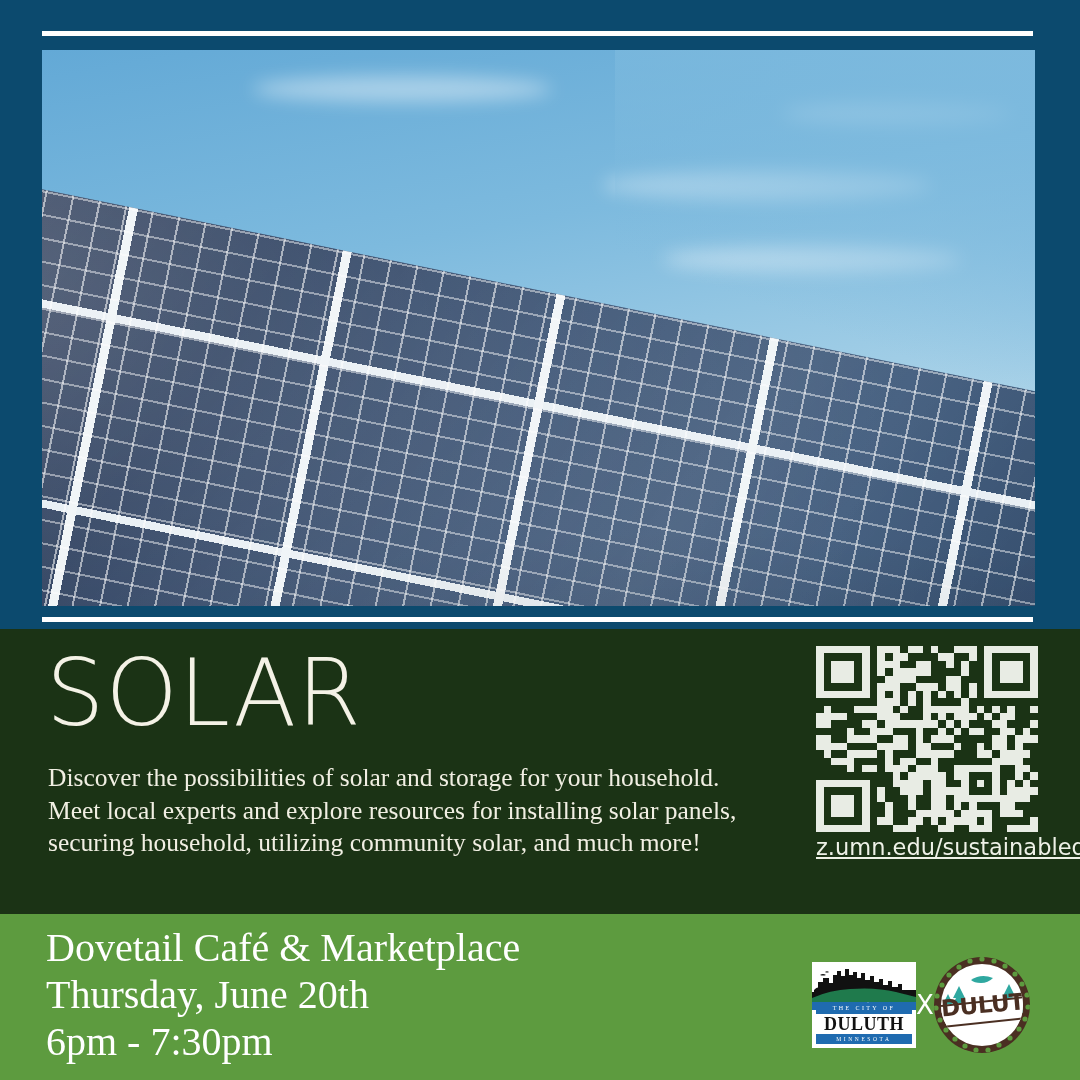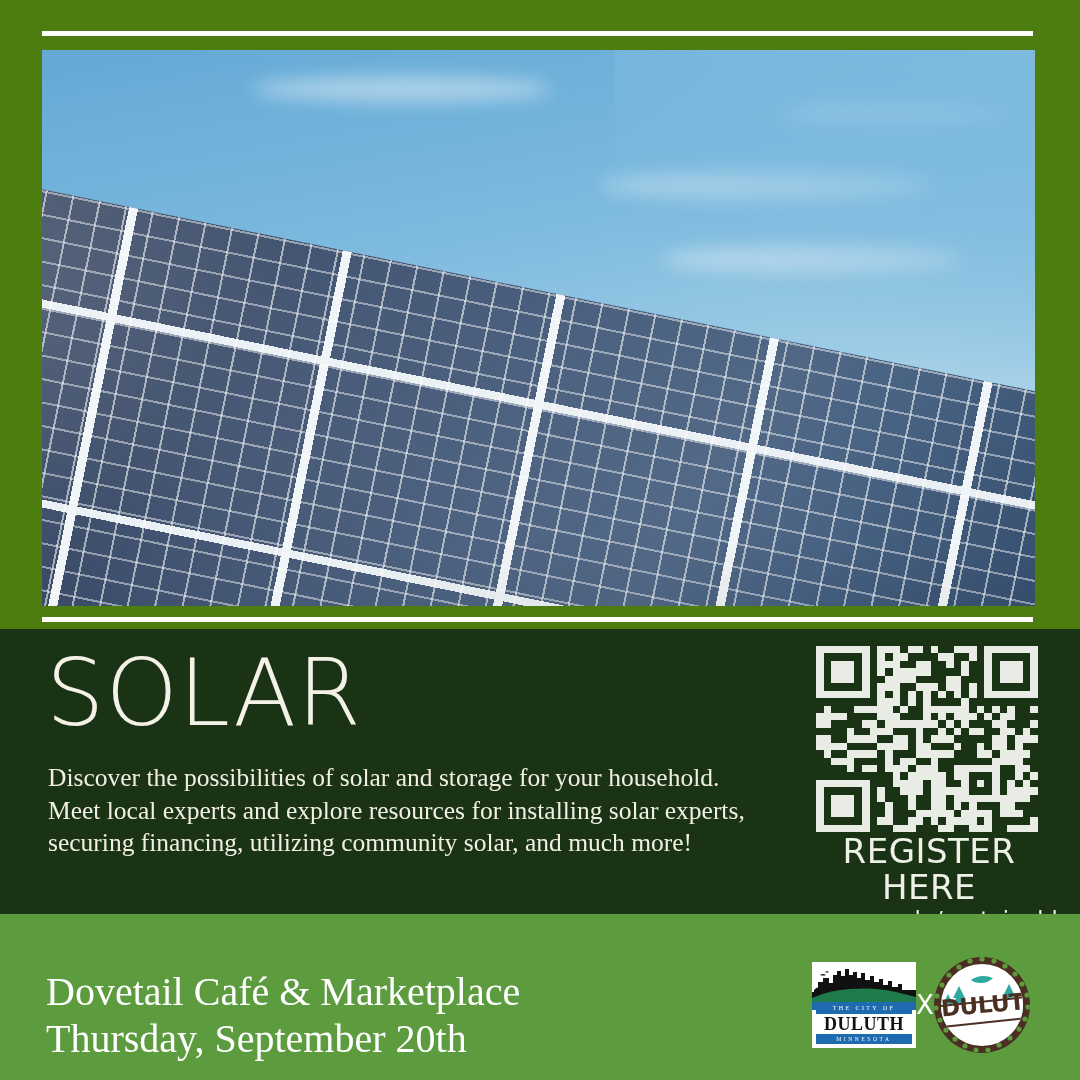--- a/index.html
+++ b/index.html
@@ -2,21 +2,21 @@
 <html><head>
 <meta charset="utf-8">
 <style>
   html,body{margin:0;padding:0;}
   body{
     width:1080px;height:1080px;
     background:#5d9b3f;
     font-family:"Liberation Sans", sans-serif;
     overflow:hidden;
   }
-  .poster{position:relative;width:1080px;height:768px;background:#4d7c0f;}
+  .poster{position:relative;width:1080px;height:768px;background:#0c4a6e;}
 
   
   .top-rule{
     position:absolute;left:42px;top:31px;width:991px;height:5px;
     background:#ffffff;
   }
 
   
   .photo{
     position:absolute;left:42px;top:50px;width:993px;height:556px;
@@ -115,21 +115,20 @@
     font-size:22.5px;text-decoration:underline;margin-top:2px;
     font-family:"DejaVu Sans", sans-serif;
   }
 
   
   .footer{position:absolute;left:0;top:914px;width:1080px;height:166px;background:#5d9b3f;}
   .event{
     position:absolute;left:46px;top:924px;
     color:#ffffff;font-size:40px;line-height:1.18;
     font-family:"Liberation Serif", serif;
-    margin-top:44px;
   }
   .event div{white-space:nowrap;}
 
   
   .logos{position:absolute;left:812px;top:955px;width:252px;height:100px;display:flex;align-items:center;}
   .city-logo{
     position:relative;width:104px;height:86px;background:#ffffff;overflow:hidden;
     display:flex;flex-direction:column;justify-content:flex-end;
   }
   .sky-area{position:absolute;left:0;top:0;width:104px;height:42px;background:#ffffff;}
@@ -197,21 +196,21 @@
     <div class="panel-sheen"></div>
     <div class="panel-shadow"></div>
     <div class="array-fade"></div>
   </div>
 
   <div class="mid-rule"></div>
 
   <div class="dark"></div>
 
   <div class="headline">SOLAR</div>
-  <div class="blurb">Discover the possibilities of solar and storage for your household. Meet local experts and explore resources for installing solar experts, securing financing, utilizing community solar, and much more!</div>
+  <div class="blurb">Discover the possibilities of solar and storage for your household. Meet local experts and explore resources for installing solar panels, securing household, utilizing community solar, and much more!</div>
 
   <div class="qr-wrap">
     <div class="qr" id="qr">
         <i class="on"></i>
         <i class="on"></i>
         <i class="on"></i>
         <i class="on"></i>
         <i class="on"></i>
         <i class="on"></i>
         <i class="on"></i>
@@ -927,29 +926,29 @@
         <i class="on"></i>
         <i class="on"></i>
         <i class="on"></i>
         <i></i>
         <i></i>
         <i class="on"></i>
         <i class="on"></i>
         <i class="on"></i>
         <i class="on"></i>
       </div>
-    <div class="register">REGISTER HERE</div>
     <span class="qr-url">z.umn.edu/sustainableduluth</span>
   </div>
 
   <div class="footer"></div>
 
   <div class="event">
     <div>Dovetail Café &amp; Marketplace</div>
-    <div>Thursday, September 20th</div>
+    <div>Thursday, June 20th</div>
+    <div>6pm - 7:30pm</div>
   </div>
 
   <div class="logos">
 
     <div class="city-logo">
       <div class="sky-area"></div>
       <svg class="skyline" viewBox="0 0 104 40" preserveAspectRatio="none">
         <path fill="#111111" d="M6 26 L6 16 L11 16 L11 12 L17 12 L17 17 L21 17 L21 9 L25 9 L25 5 L29 5 L29 10 L33 10 L33 3 L37 3 L37 9 L41 9 L41 6 L45 6 L45 12 L49 12 L49 7 L53 7 L53 14 L58 14 L58 10 L62 10 L62 16 L67 16 L67 13 L71 13 L71 19 L76 19 L76 15 L80 15 L80 21 L86 21 L86 18 L90 18 L90 24 L104 24 L104 40 L0 40 L0 26 Z"></path>
         <path fill="#111111" d="M2 24 q4 -5 9 -1 l0 3 l-9 0 Z"></path>
         <path fill="#111111" d="M8 9 q3 -2 6 0 q-3 1 -6 0 Z"></path>

